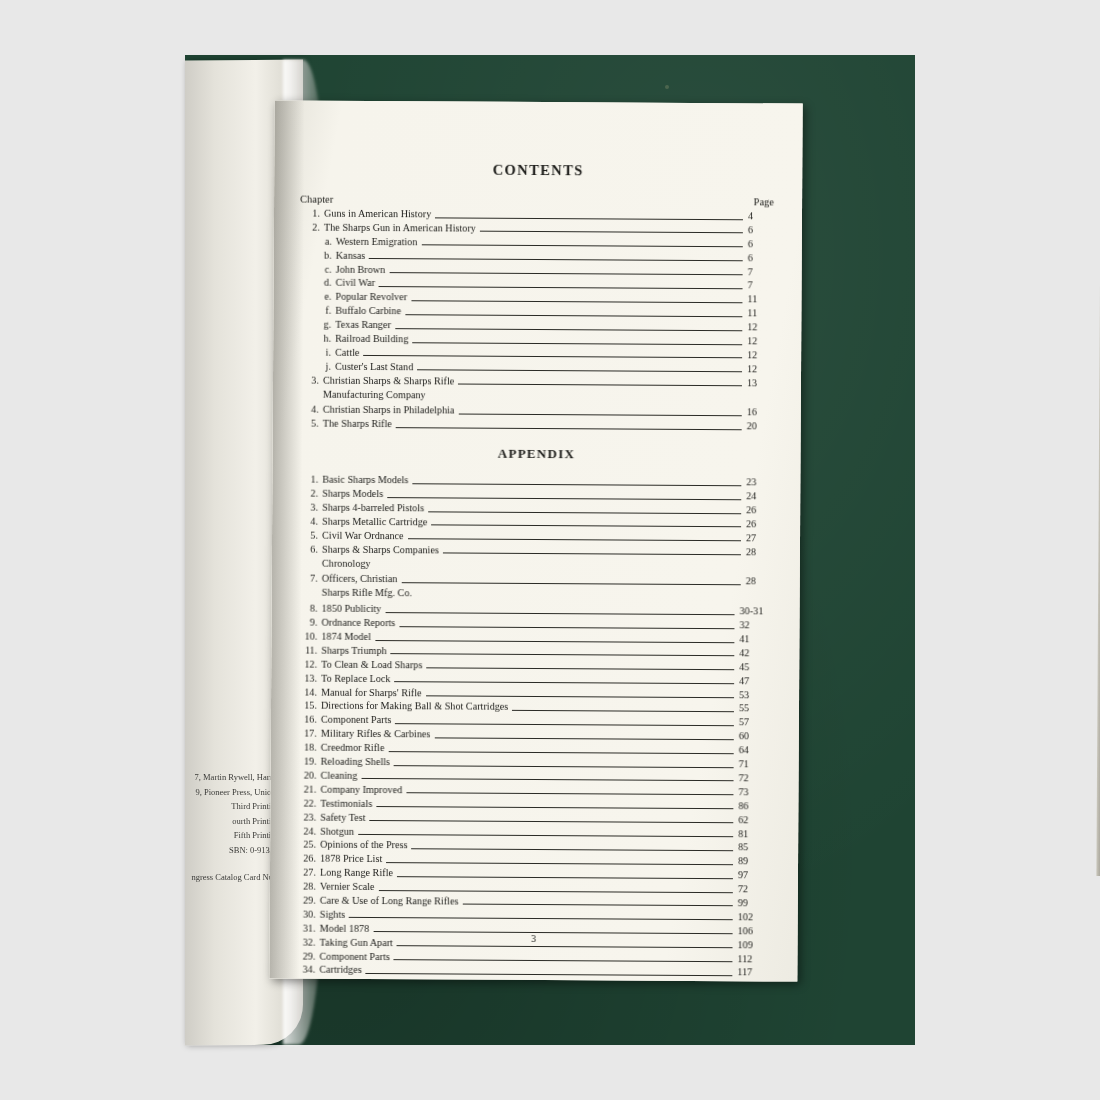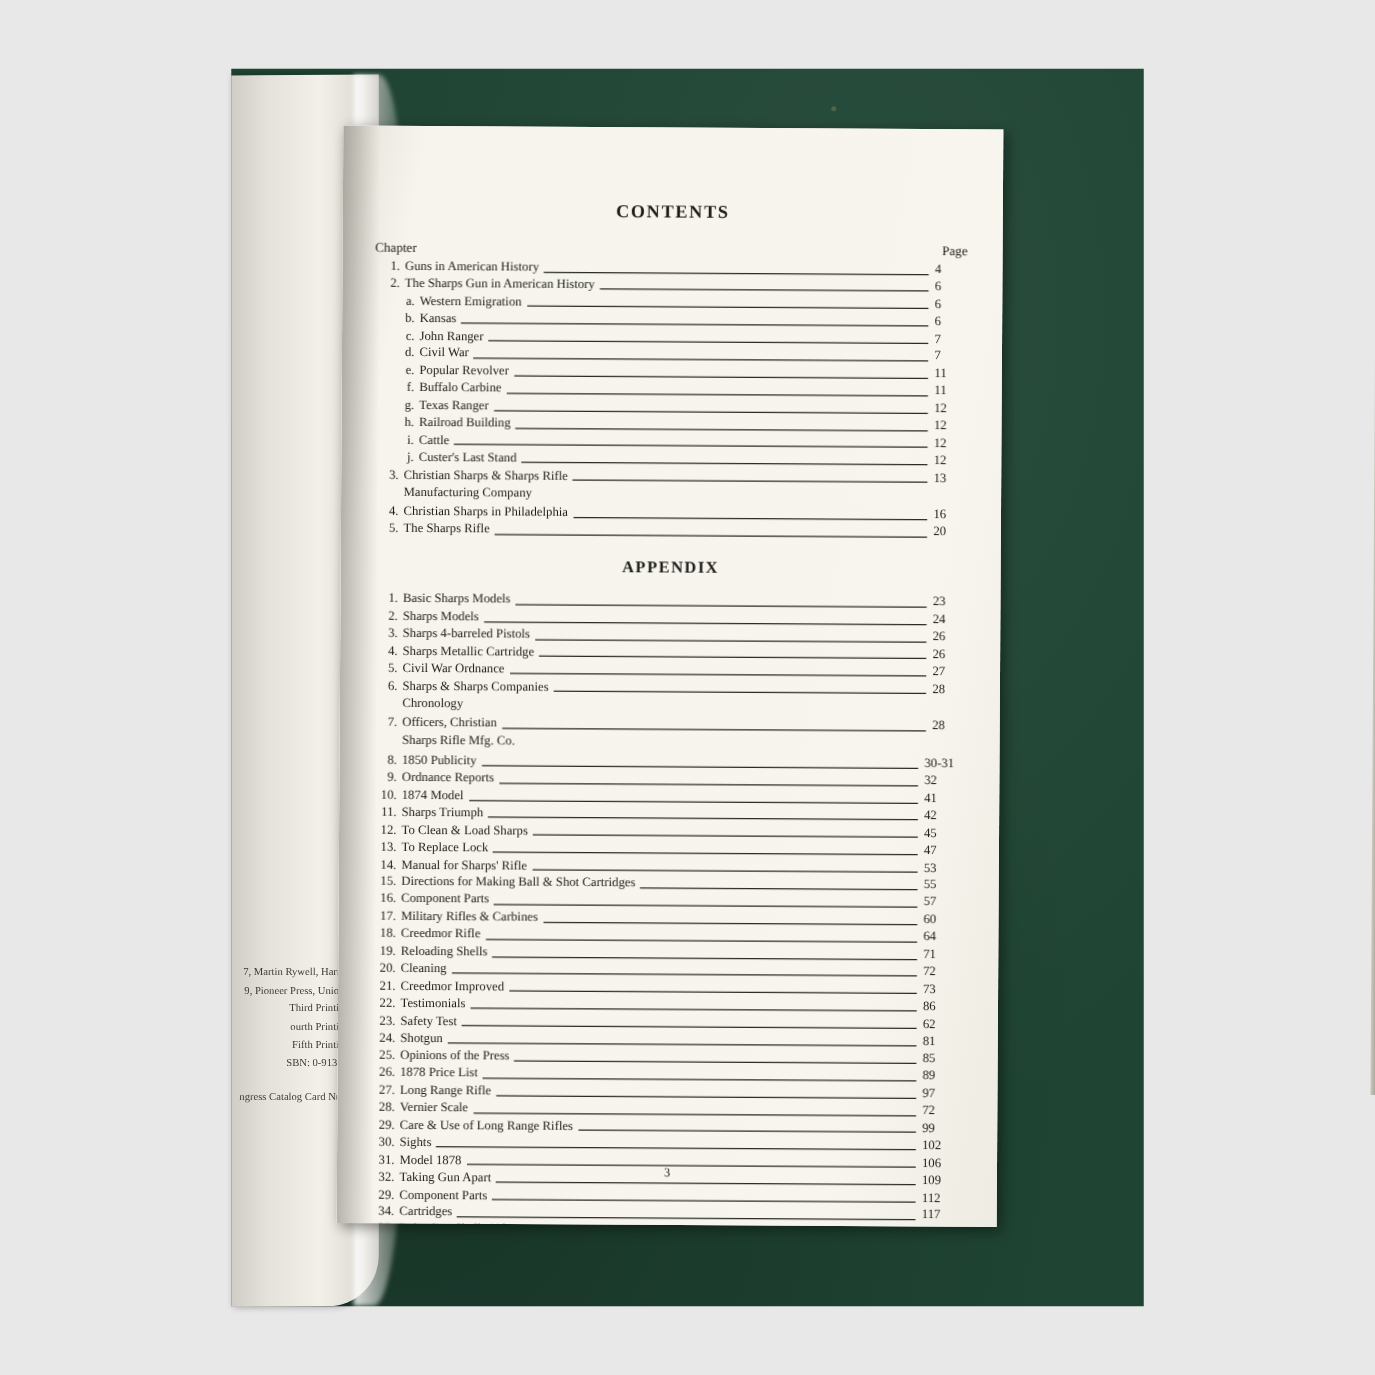--- a/index.html
+++ b/index.html
@@ -244,21 +244,21 @@
           <span class="pg">6</span>
         </li>
         <li>
           <span class="num sub">b.</span>
           <span class="label">Kansas</span>
           <span class="leader"></span>
           <span class="pg">6</span>
         </li>
         <li>
           <span class="num sub">c.</span>
-          <span class="label">John Ranger</span>
+          <span class="label">John Brown</span>
           <span class="leader"></span>
           <span class="pg">7</span>
         </li>
         <li>
           <span class="num sub">d.</span>
           <span class="label">Civil War</span>
           <span class="leader"></span>
           <span class="pg">7</span>
         </li>
         <li>
@@ -448,21 +448,21 @@
           <span class="pg wide">71</span>
         </li>
         <li>
           <span class="num">20.</span>
           <span class="label">Cleaning</span>
           <span class="leader"></span>
           <span class="pg wide">72</span>
         </li>
         <li>
           <span class="num">21.</span>
-          <span class="label">Creedmor Improved</span>
+          <span class="label">Company Improved</span>
           <span class="leader"></span>
           <span class="pg wide">73</span>
         </li>
         <li>
           <span class="num">22.</span>
           <span class="label">Testimonials</span>
           <span class="leader"></span>
           <span class="pg wide">86</span>
         </li>
         <li>

